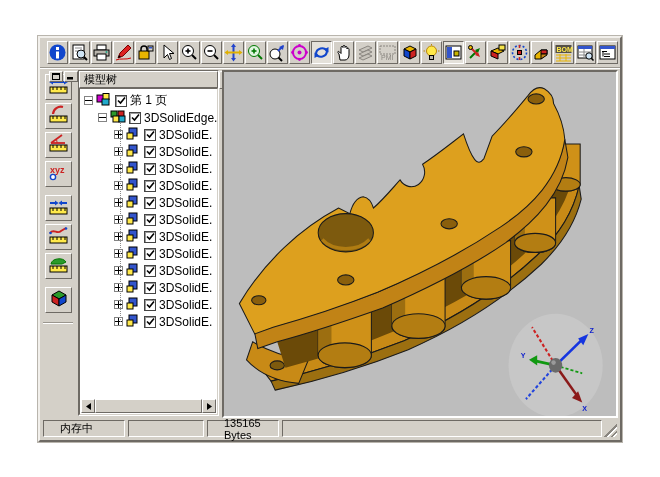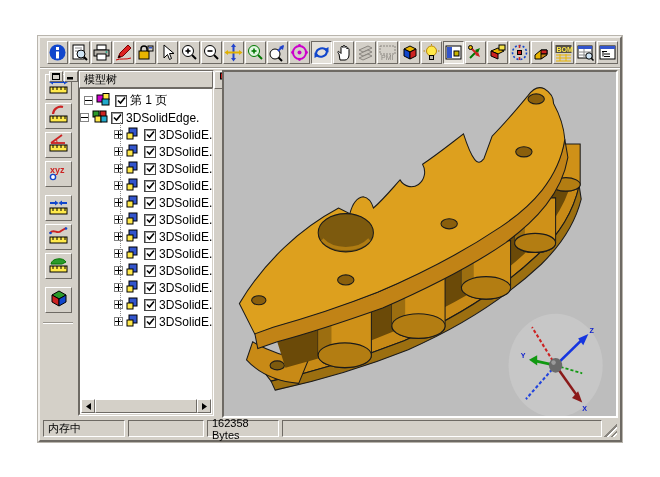--- a/index.html
+++ b/index.html
@@ -73,21 +73,21 @@
         border-radius:2px 2px 0 0; margin-right:1px;gap:20px; }
   .tab .node-ico{ margin-right:2px; }
   .splitter{ width:4px; }
   
   .viewport{ flex:1; border:2px solid; border-color:#6e6a64 #ffffff #ffffff #6e6a64;
              background:#bdbdbd; position:relative; margin-right:2px; }
   .viewport svg{ position:absolute; inset:0; width:100%; height:100%; }
   
   .statusbar{ height:22px; display:flex; align-items:center; padding:2px 3px 3px 3px; }
   .spanel{ height:17px; border:1px solid; border-color:#6e6a64 #ffffff #ffffff #6e6a64;
-           font-size:11px; display:flex; align-items:center; padding-left:4px; margin-right:3px;
+           font-size:11px; display:flex; align-items:center; padding-left:16px; margin-right:3px;
            color:#000; background:#d4d0c8; }
   .sp1{ width:82px; } .sp2{ width:76px; } .sp3{ width:72px; } .sp4{ flex:1; margin-right:2px; }
   .grip{ width:13px; height:13px; align-self:flex-end;
          background:
           linear-gradient(135deg, transparent 50%, #8a8680 50%, #8a8680 58%, #fff 58%, #fff 66%, transparent 66%, transparent 74%, #8a8680 74%, #8a8680 82%, #fff 82%, #fff 90%, transparent 90%); }
 </style>
 </head>
 <body>
 
 <div class="app-window">
@@ -500,21 +500,21 @@
                     <rect x="7" y="0.5" width="6" height="6" fill="#ffe94a" stroke="#000"></rect>
                     <rect x="6" y="6" width="7" height="6" fill="#22aacc" stroke="#000"></rect>
                   </svg></span>
               <span class="cbx">
                   <svg width="9" height="9">
                     <polyline points="1,4.5 3.5,7 8,1.5" fill="none" stroke="#000" stroke-width="1.6"></polyline>
                   </svg>
                 </span>
               <span class="nlabel">第 1 页</span>
             </div>
-            <div class="tree-row" style="">
+            <div class="tree-row" style="padding-left:18px">
               <span class="exp">
                   <svg width="7" height="7">
                     <line x1="0" y1="3.5" x2="7" y2="3.5" stroke="#000"></line>
                   </svg>
                 </span>
               <span class="node-ico"><svg width="16" height="13">
                     <rect x="1" y="1" width="6" height="6" fill="#2a9a2a" stroke="#000"></rect>
                     <rect x="8" y="1" width="6" height="6" fill="#cc2222" stroke="#000"></rect>
                     <rect x="3" y="6" width="6" height="6" fill="#ffe94a" stroke="#000"></rect>
                     <rect x="9" y="6" width="6" height="6" fill="#22aacc" stroke="#000"></rect>
@@ -861,17 +861,17 @@
           <text x="350" y="302" font-size="7" font-weight="bold" fill="#1122cc">X</text>
           <text x="290" y="254" font-size="7" font-weight="bold" fill="#1122cc">Y</text>
         </g>
       </svg>
     </div>
   </div>
 
   <div class="statusbar">
     <div class="spanel sp1">内存中</div>
     <div class="spanel sp2"></div>
-    <div class="spanel sp3">162358 Bytes</div>
+    <div class="spanel sp3">135165 Bytes</div>
     <div class="spanel sp4"></div>
     <div class="grip"></div>
   </div>
 </div>
 
 </body></html>

